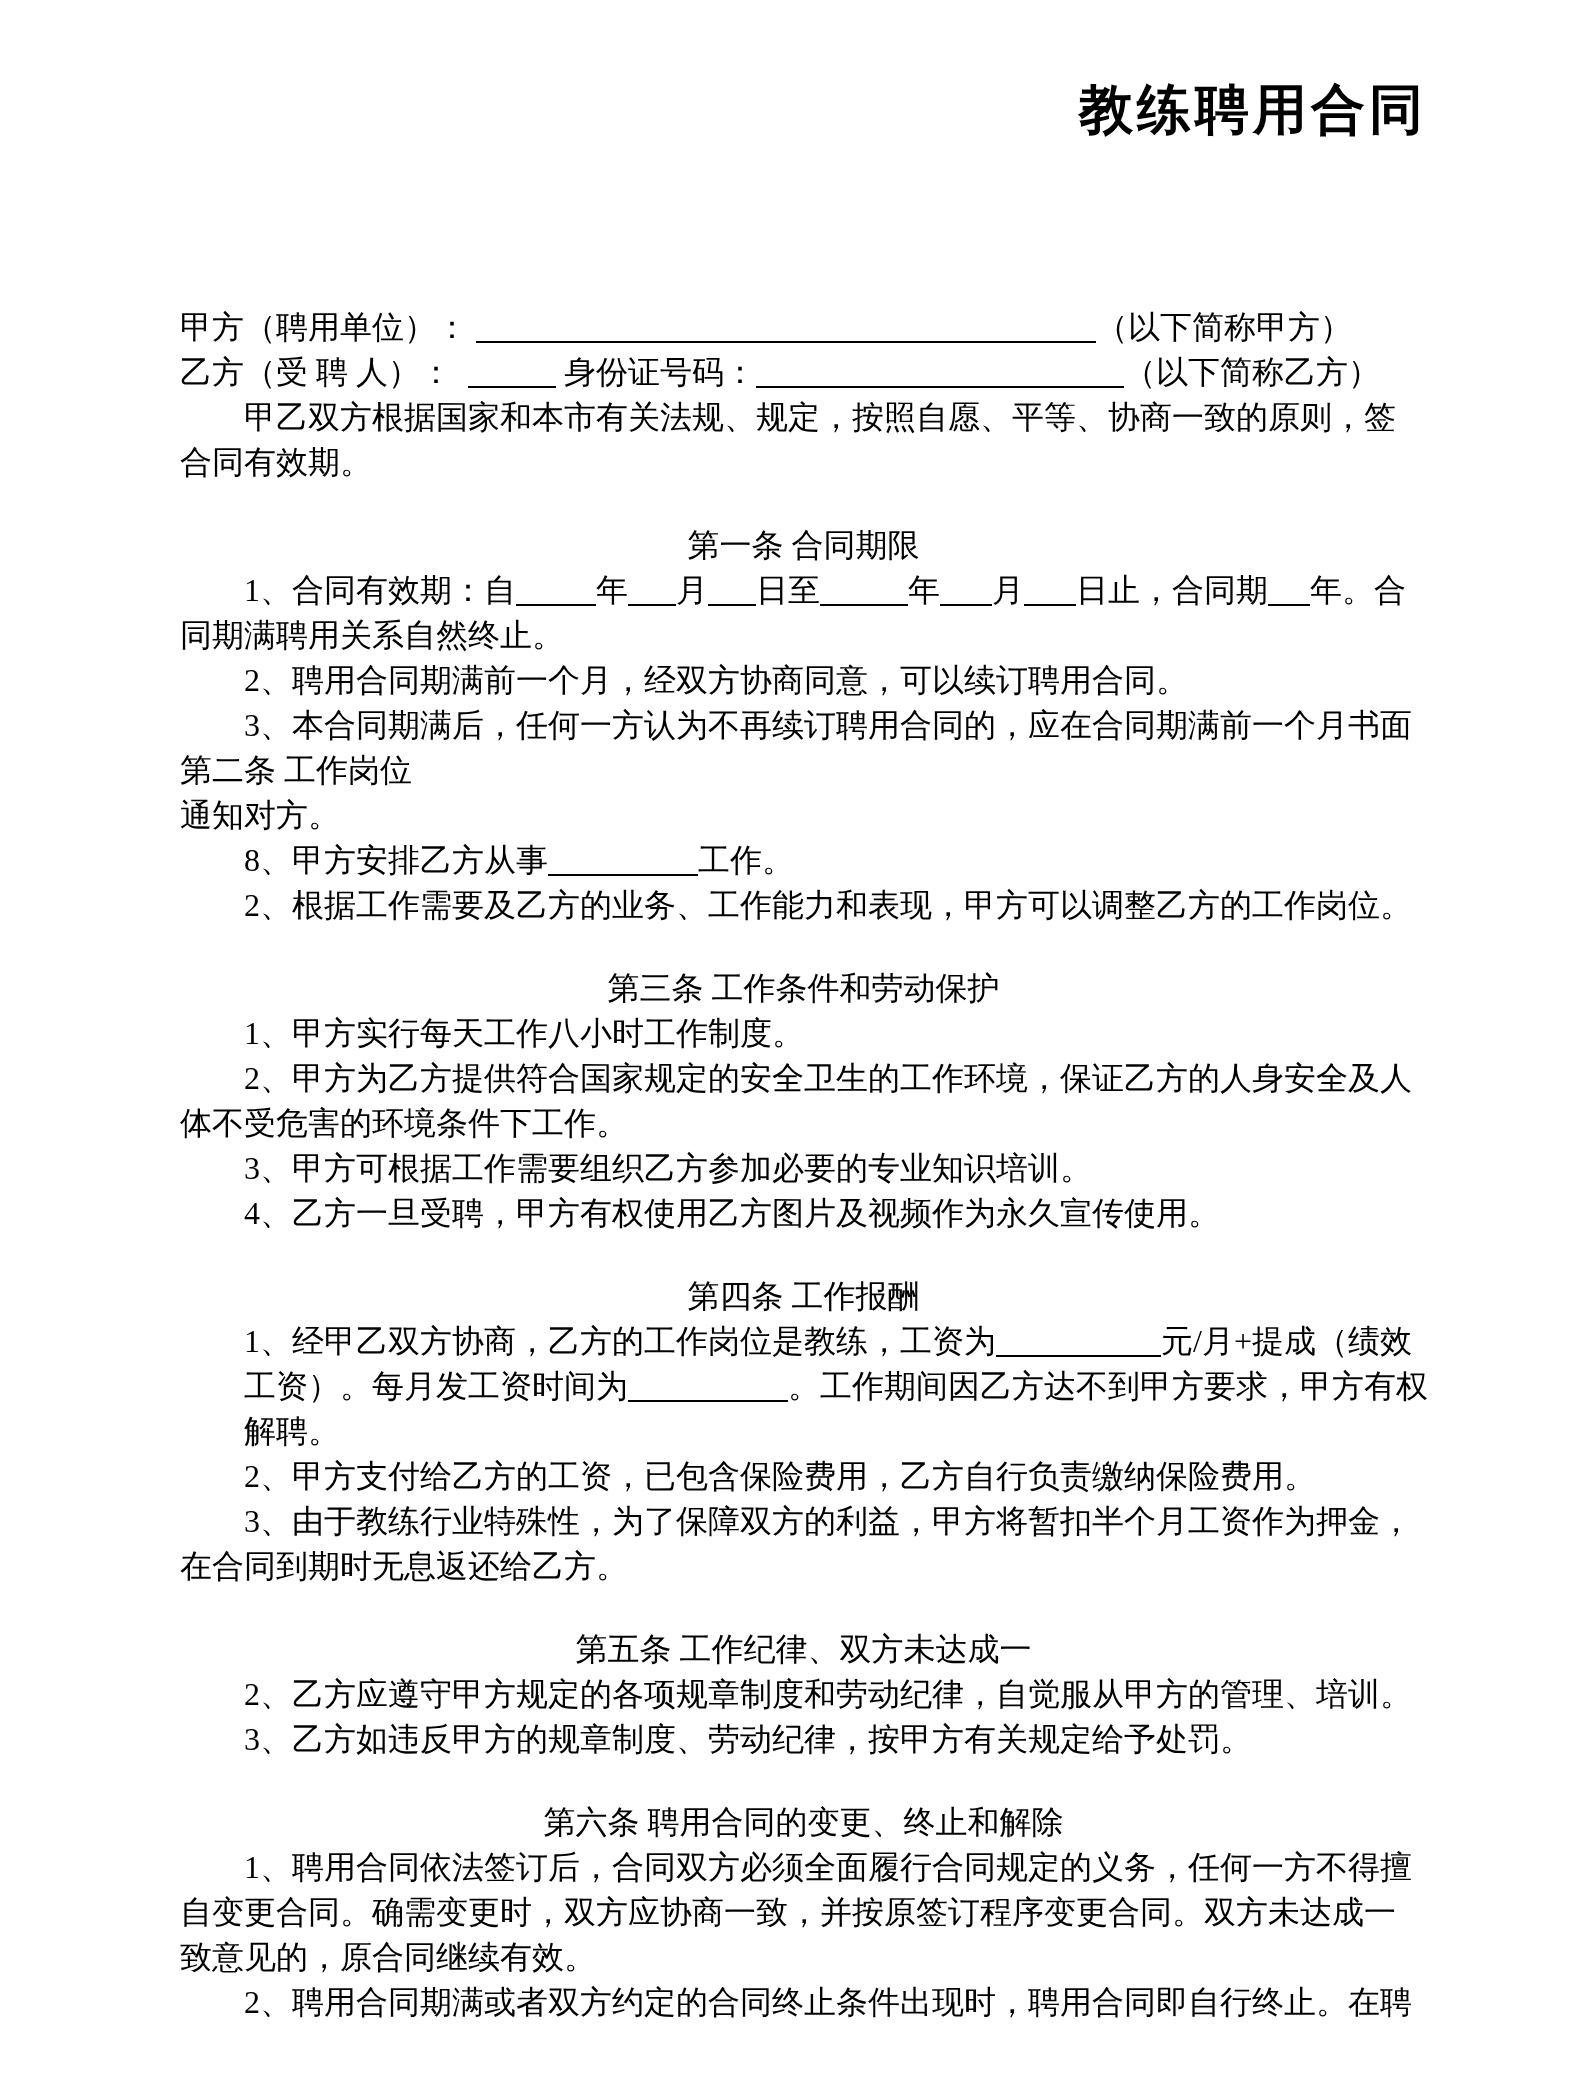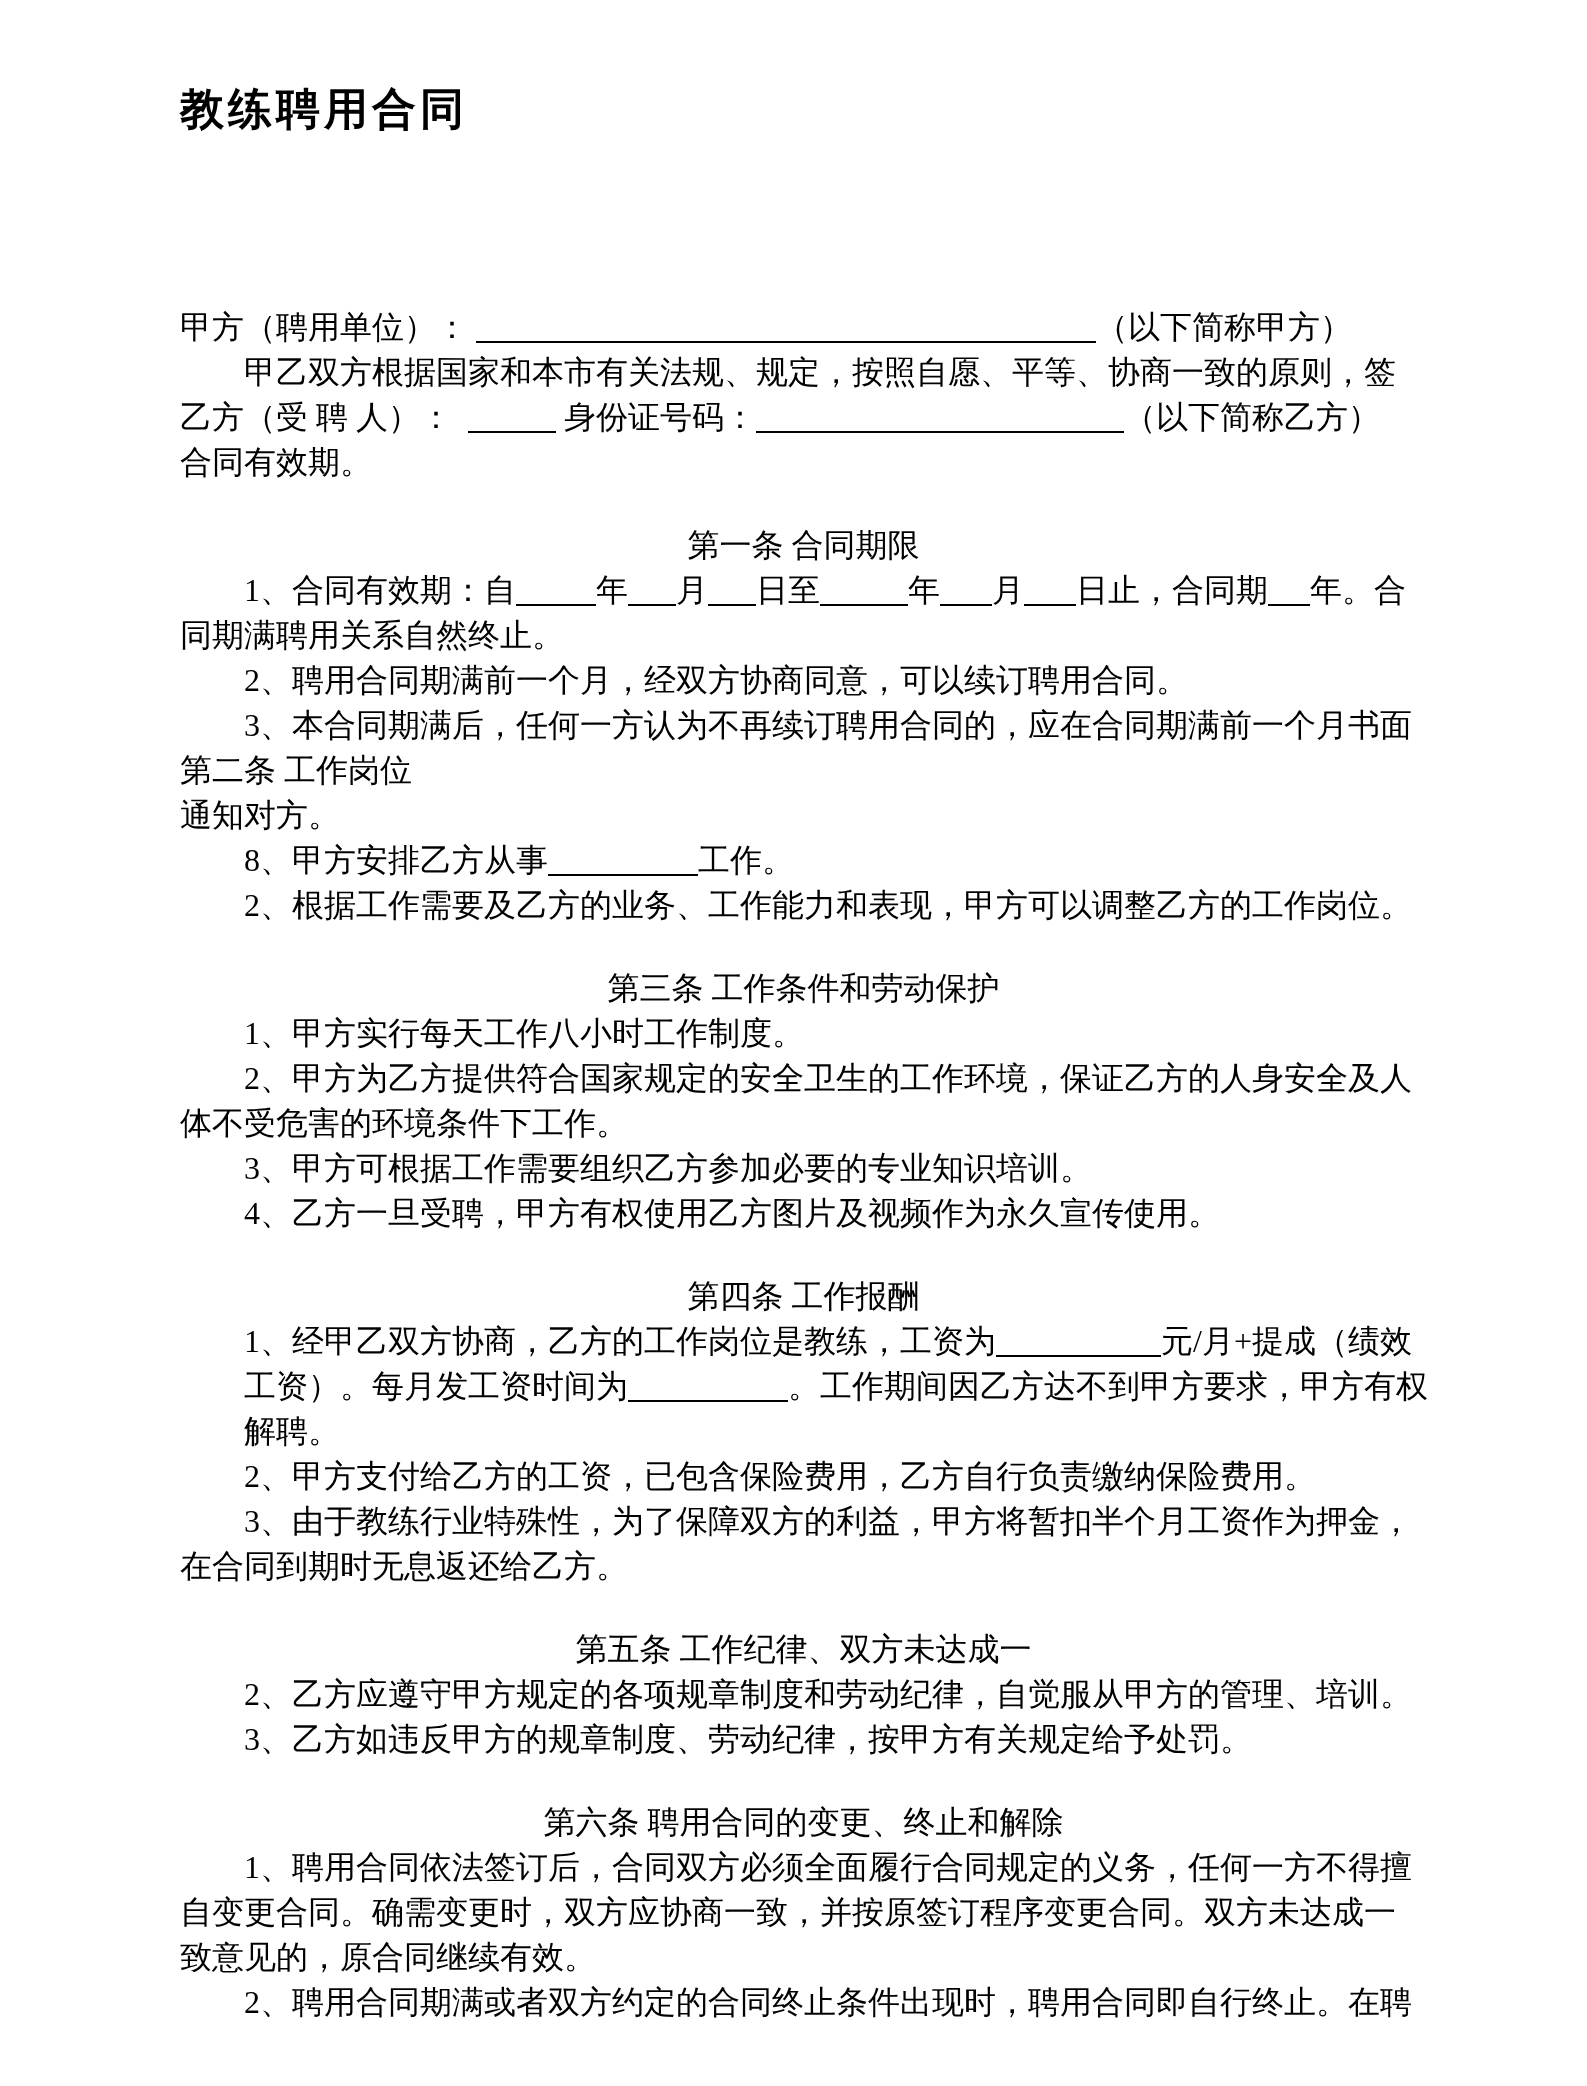--- a/index.html
+++ b/index.html
@@ -13,24 +13,24 @@
     overflow: hidden;
     box-sizing: border-box;
   }
   .content {
     box-sizing: border-box;
     padding: 80px 160px 0 180px;
     width: 100%;
     height: 100%;
   }
   .doc-title {
-    font-size: 44px;
+    font-size: 54px;
     line-height: 60px;
     font-weight: bold;
-    text-align: left;
+    text-align: right;
     letter-spacing: 4px;
     margin: 0 0 165px 0;
   }
   .doc-body { font-size: 32px; }
   .line {
     line-height: 45px;
     min-height: 45px;
     white-space: nowrap;
   }
   .line span { white-space: pre; }
@@ -44,22 +44,22 @@
   }
 </style>
 </head>
 <body>
 
 <div class="page">
   <div class="content">
     <h1 class="doc-title">教练聘用合同</h1>
     <div class="doc-body">
         <div class="line"><span>甲方（聘用单位）： </span><span class="blank" style="width: 620px;"></span><span>（以下简称甲方）</span></div>
+        <div class="line"><span>乙方（受 聘 人）：  </span><span class="blank" style="width: 88px;"></span><span> 身份证号码：</span><span class="blank" style="width: 368px;"></span><span>（以下简称乙方）</span></div>
         <div class="line indent"><span>甲乙双方根据国家和本市有关法规、规定，按照自愿、平等、协商一致的原则，签</span></div>
-        <div class="line"><span>乙方（受 聘 人）：  </span><span class="blank" style="width: 88px;"></span><span> 身份证号码：</span><span class="blank" style="width: 368px;"></span><span>（以下简称乙方）</span></div>
         <div class="line"><span>合同有效期。</span></div>
         <div class="line gap"><span>第一条 合同期限</span></div>
         <div class="line indent"><span>1、合同有效期：自</span><span class="blank" style="width: 80px;"></span><span>年</span><span class="blank" style="width: 48px;"></span><span>月</span><span class="blank" style="width: 48px;"></span><span>日至</span><span class="blank" style="width: 88px;"></span><span>年</span><span class="blank" style="width: 52px;"></span><span>月</span><span class="blank" style="width: 52px;"></span><span>日止，合同期</span><span class="blank" style="width: 42px;"></span><span>年。合</span></div>
         <div class="line"><span>同期满聘用关系自然终止。</span></div>
         <div class="line indent"><span>2、聘用合同期满前一个月，经双方协商同意，可以续订聘用合同。</span></div>
         <div class="line indent"><span>3、本合同期满后，任何一方认为不再续订聘用合同的，应在合同期满前一个月书面</span></div>
         <div class="line"><span>第二条 工作岗位</span></div>
         <div class="line"><span>通知对方。</span></div>
         <div class="line indent"><span>8、甲方安排乙方从事</span><span class="blank" style="width: 150px;"></span><span>工作。</span></div>
         <div class="line indent"><span>2、根据工作需要及乙方的业务、工作能力和表现，甲方可以调整乙方的工作岗位。</span></div>

